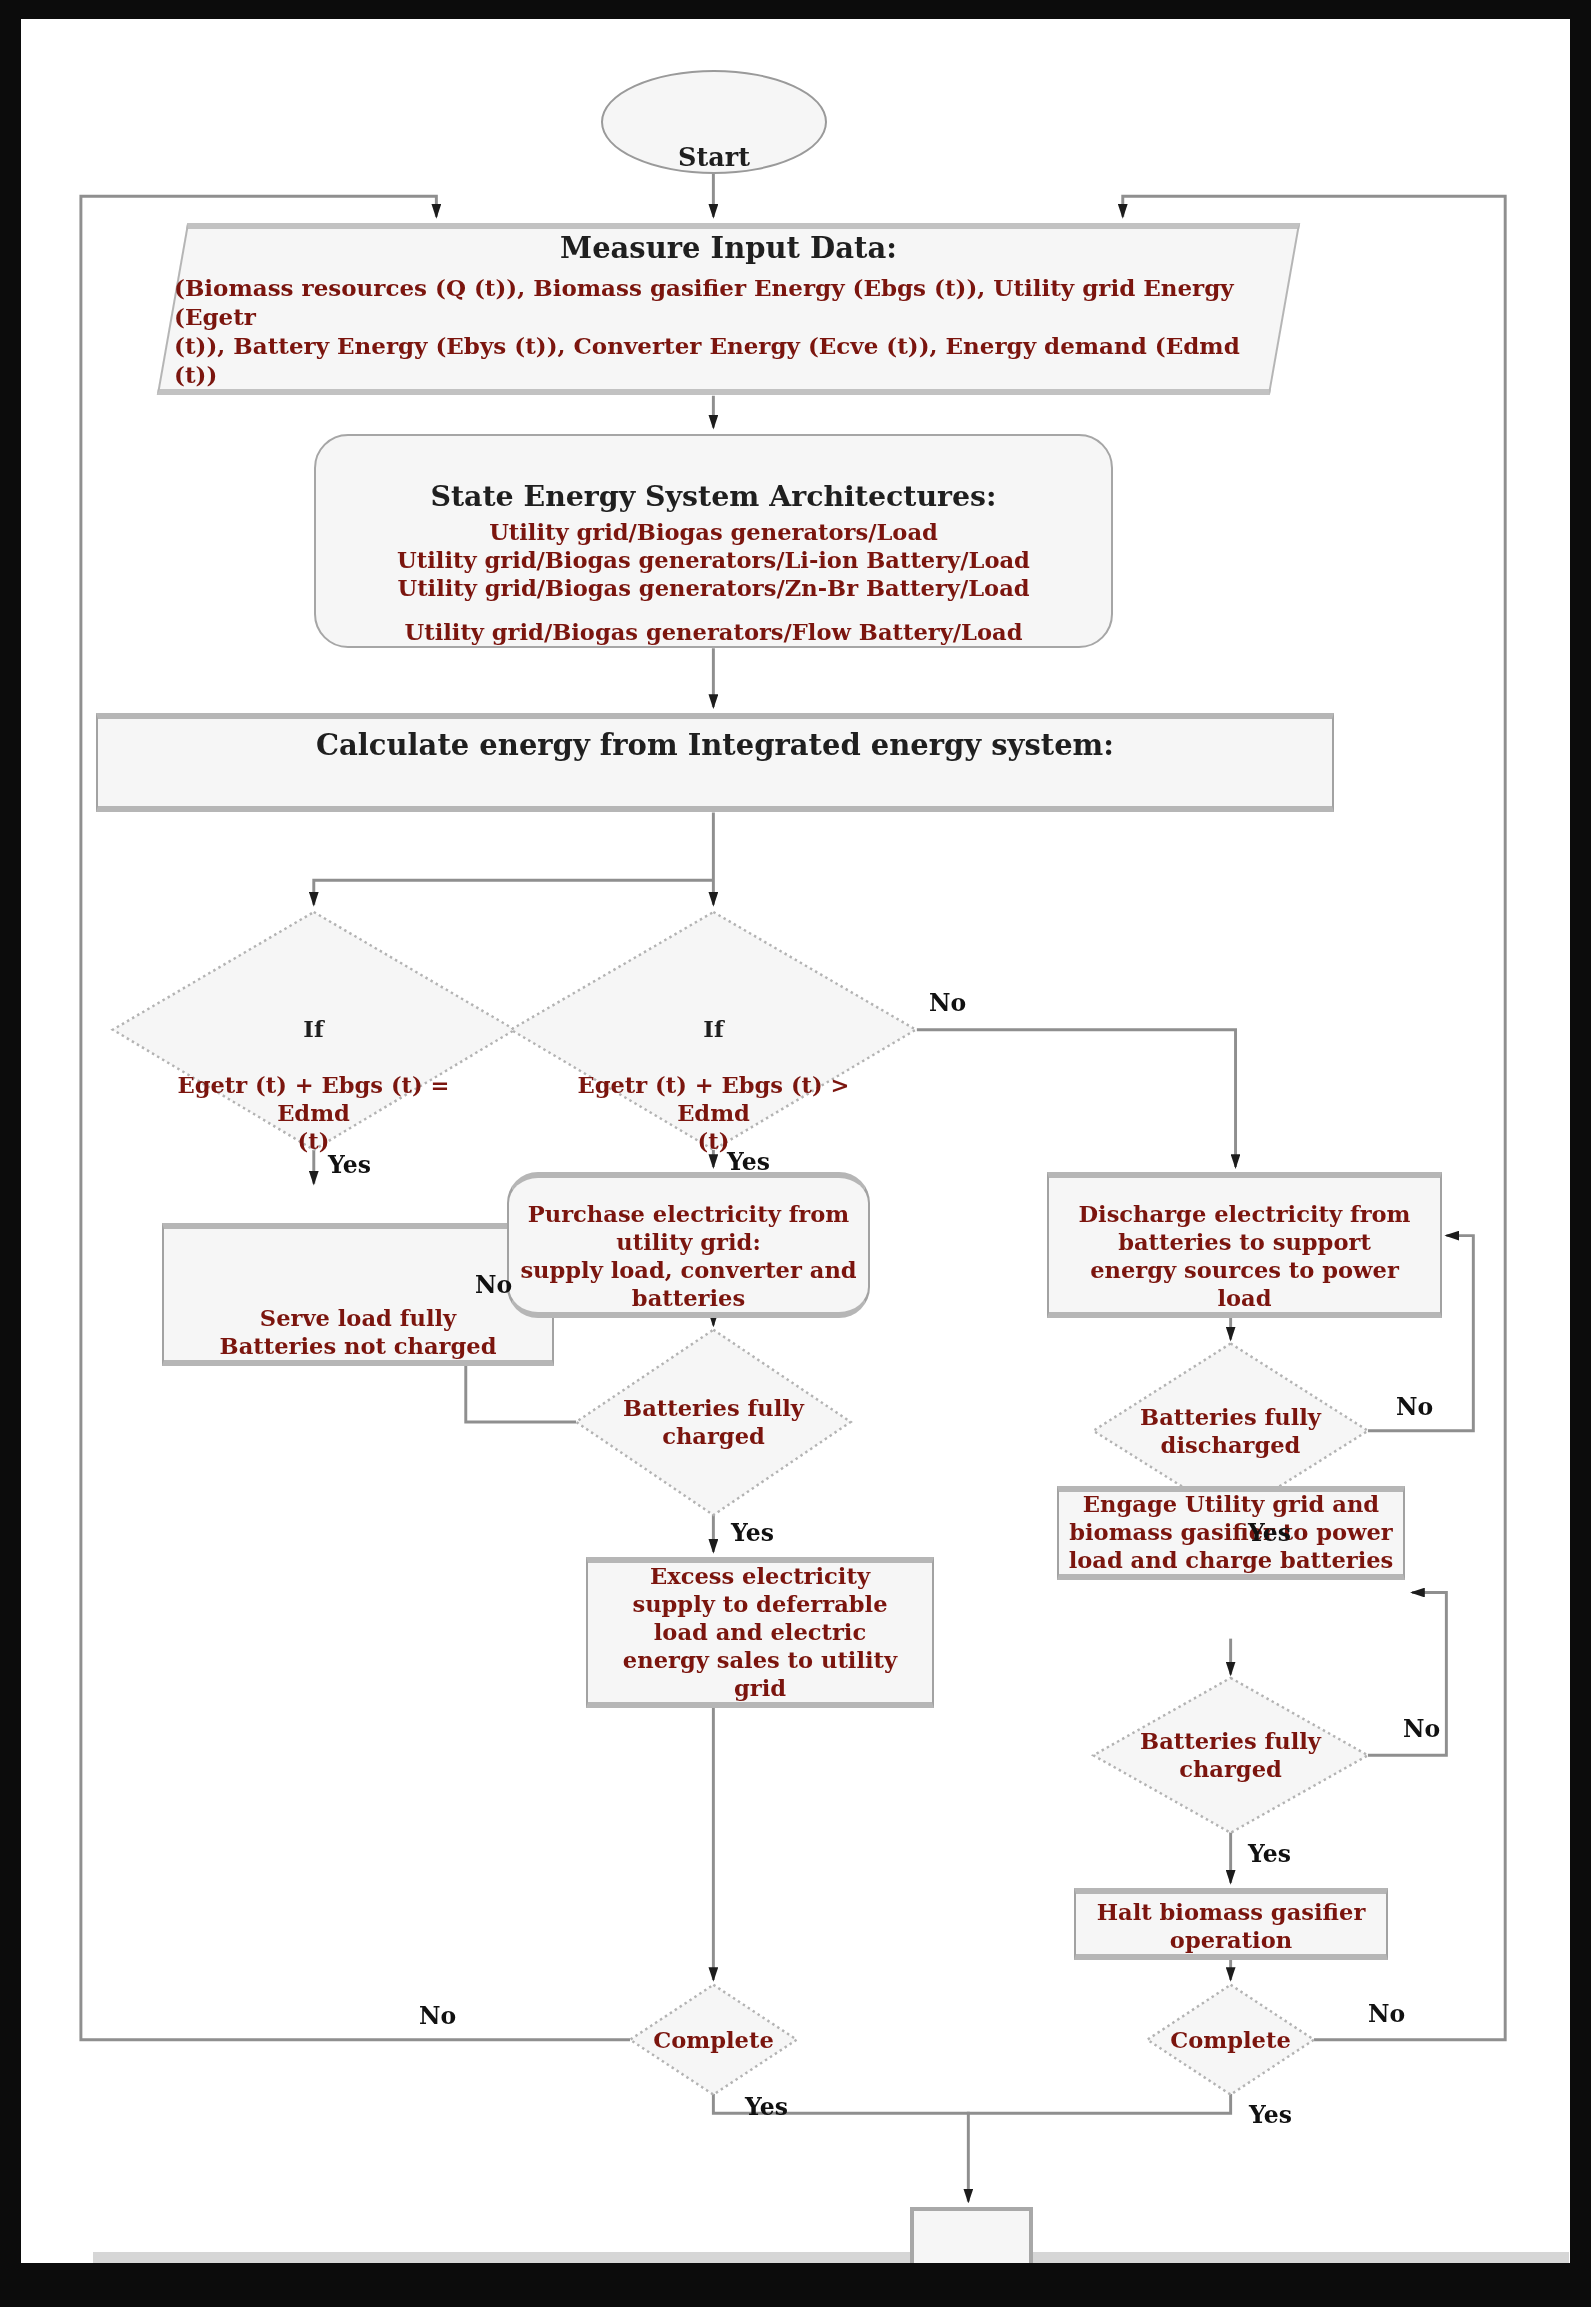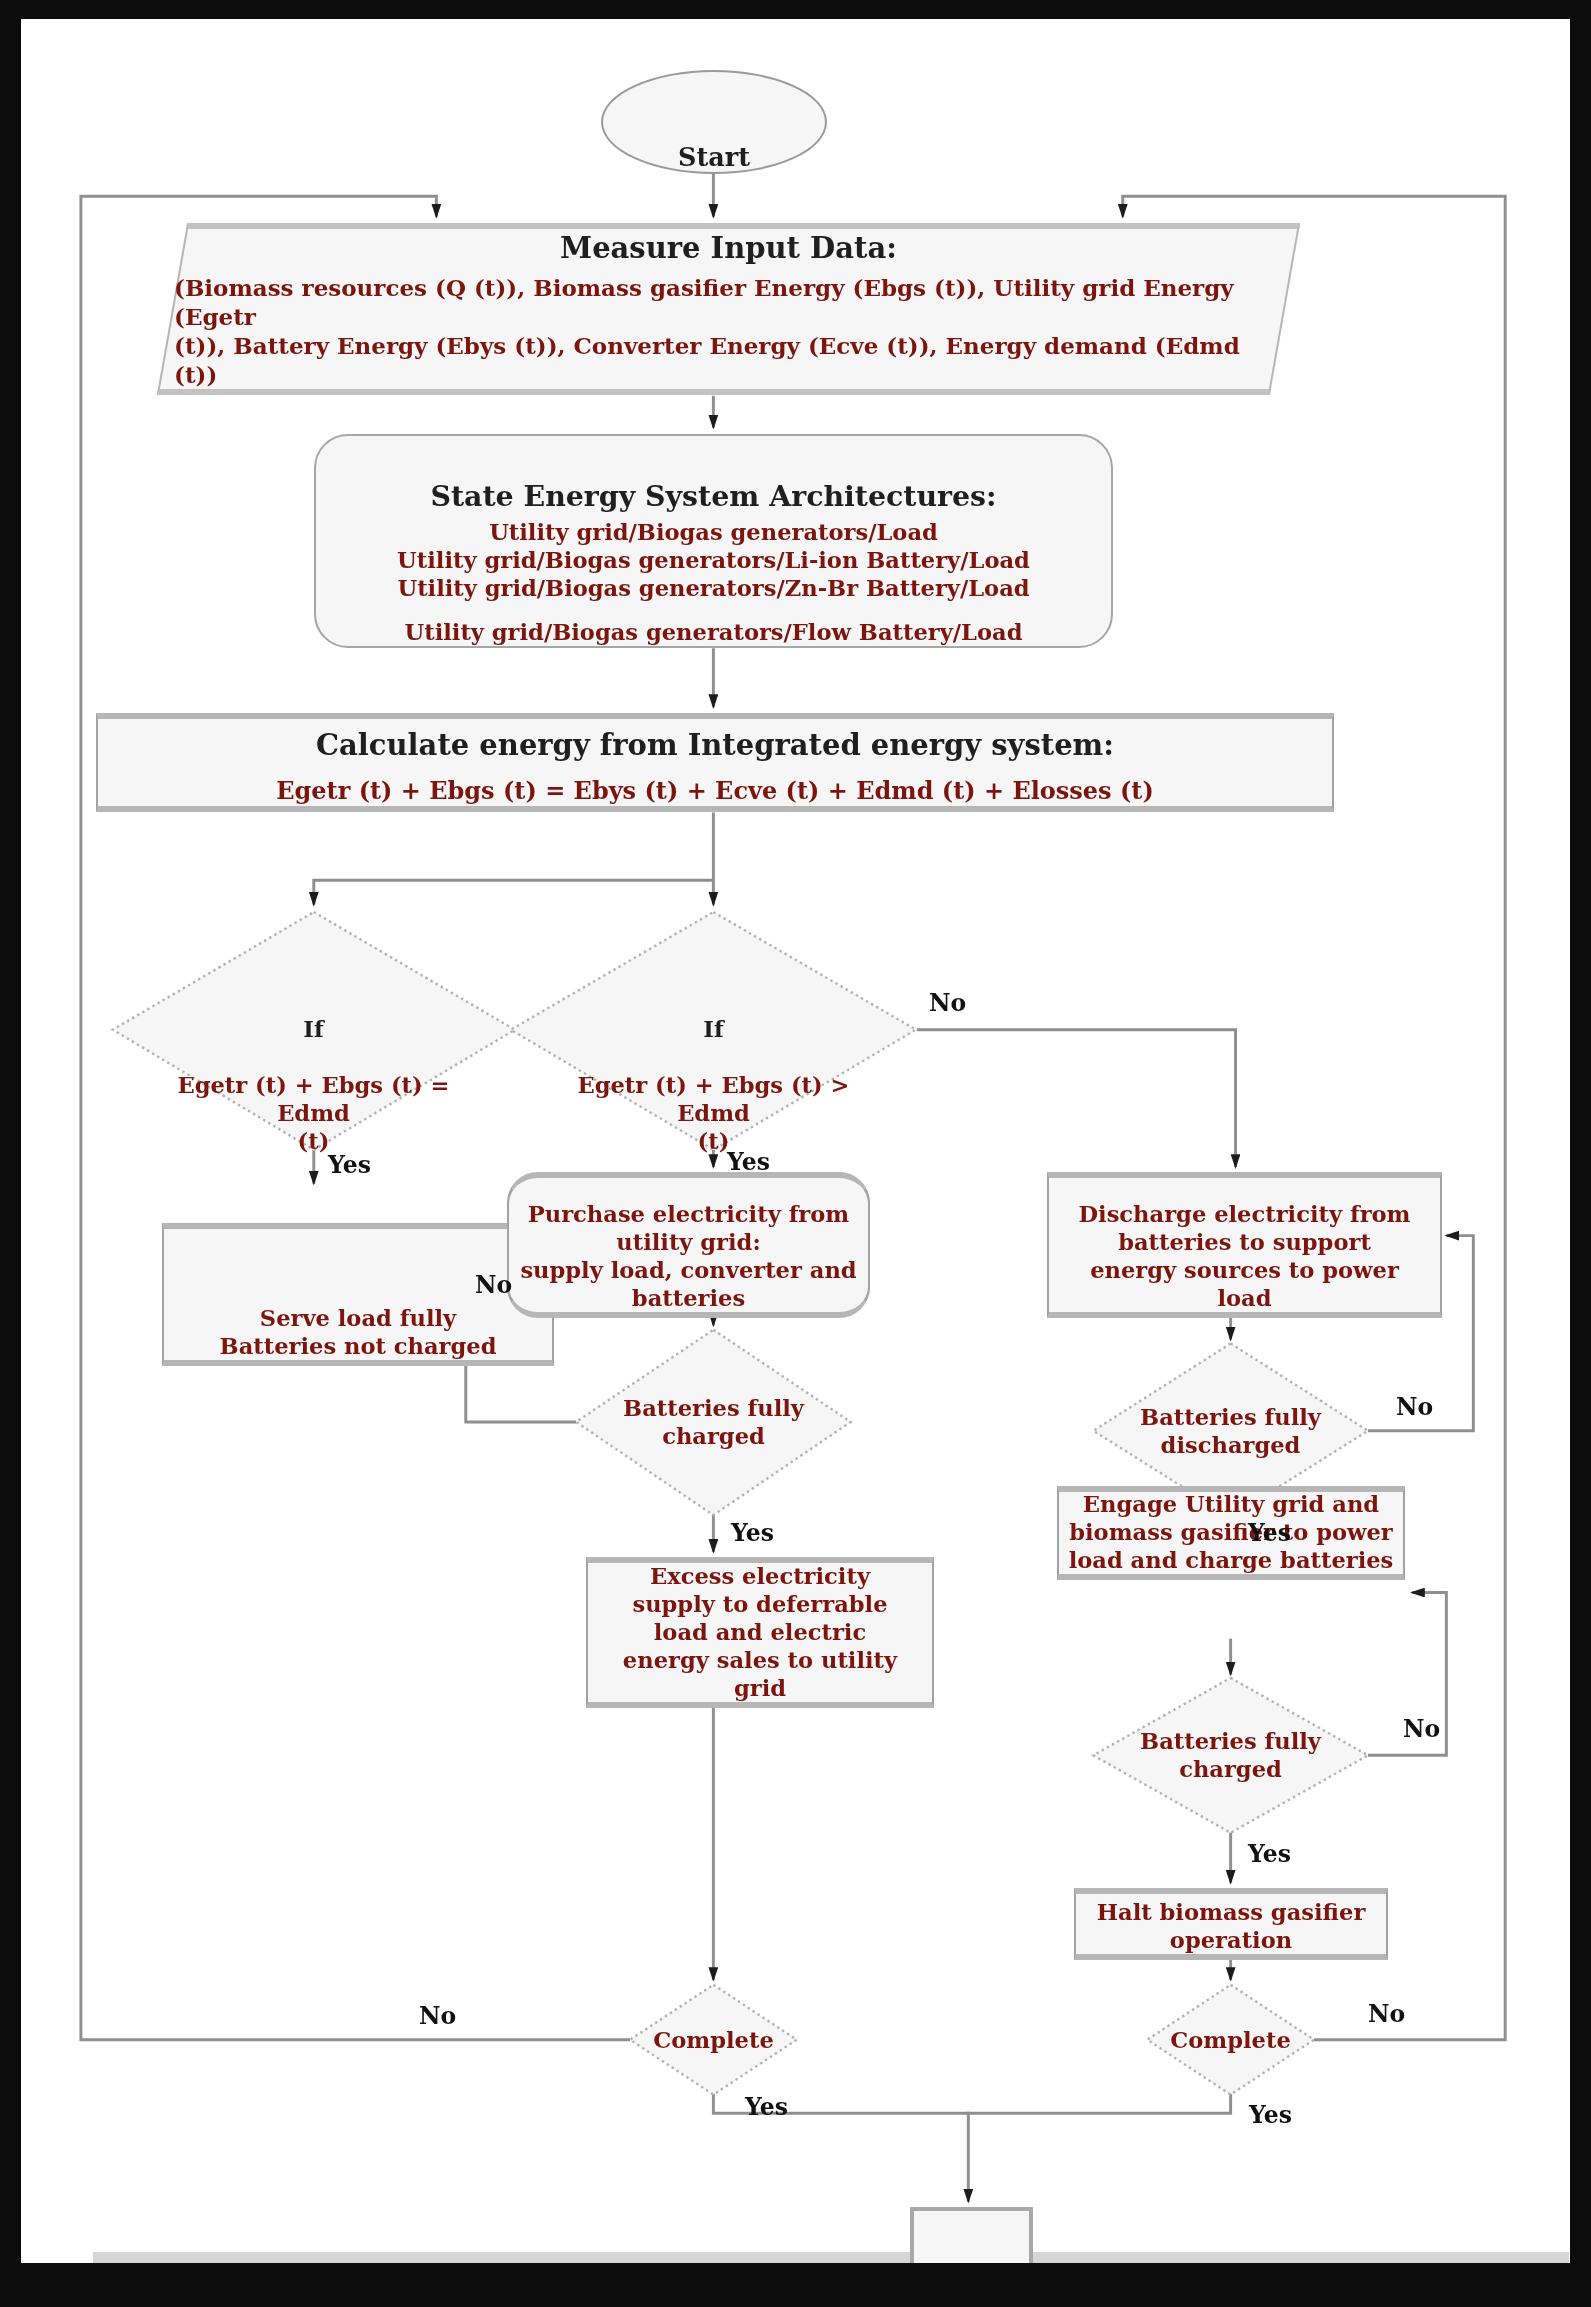--- a/index.html
+++ b/index.html
@@ -88,21 +88,20 @@
 <div class="node roundbox centerv" style="left:314px;top:434px;width:799px;height:214px;">
   <div class="t-title" style="font-size:28.4px;margin-bottom:3.9px;">State Energy System Architectures:</div>
   <div class="t-node txt" style="position:static;">Utility grid/Biogas generators/Load</div>
   <div class="t-node txt" style="position:static;">Utility grid/Biogas generators/Li-ion Battery/Load</div>
   <div class="t-node txt" style="position:static;">Utility grid/Biogas generators/Zn-Br Battery/Load</div>
   <div class="t-node txt" style="position:static;margin-top:16px;">Utility grid/Biogas generators/Flow Battery/Load</div>
 </div>
 
 <div class="node rectbox" style="left:96px;top:713px;width:1238px;height:99px;">
   <div class="t-title" style="text-align:center;margin-top:8.8px;">Calculate energy from Integrated energy system:</div>
-  <div class="txt" style="position:static;text-align:center;font-size:24px;margin-top:13.7px;">Egetr (t) + Ebgs (t) = Ebys (t) + Ecve (t) + Edmd (t) + Elosses (t)</div>
 </div>
 
 <div class="txt t-node" style="left:142px;top:987px;width:343px;">
   <span class="black">If</span><br>
   <span>Egetr (t) + Ebgs (t) = Edmd
 (t)</span>
 </div>
 <div class="txt t-node" style="left:542px;top:987px;width:343px;">
   <span class="black">If</span><br>
   <span>Egetr (t) + Ebgs (t) &gt; Edmd

